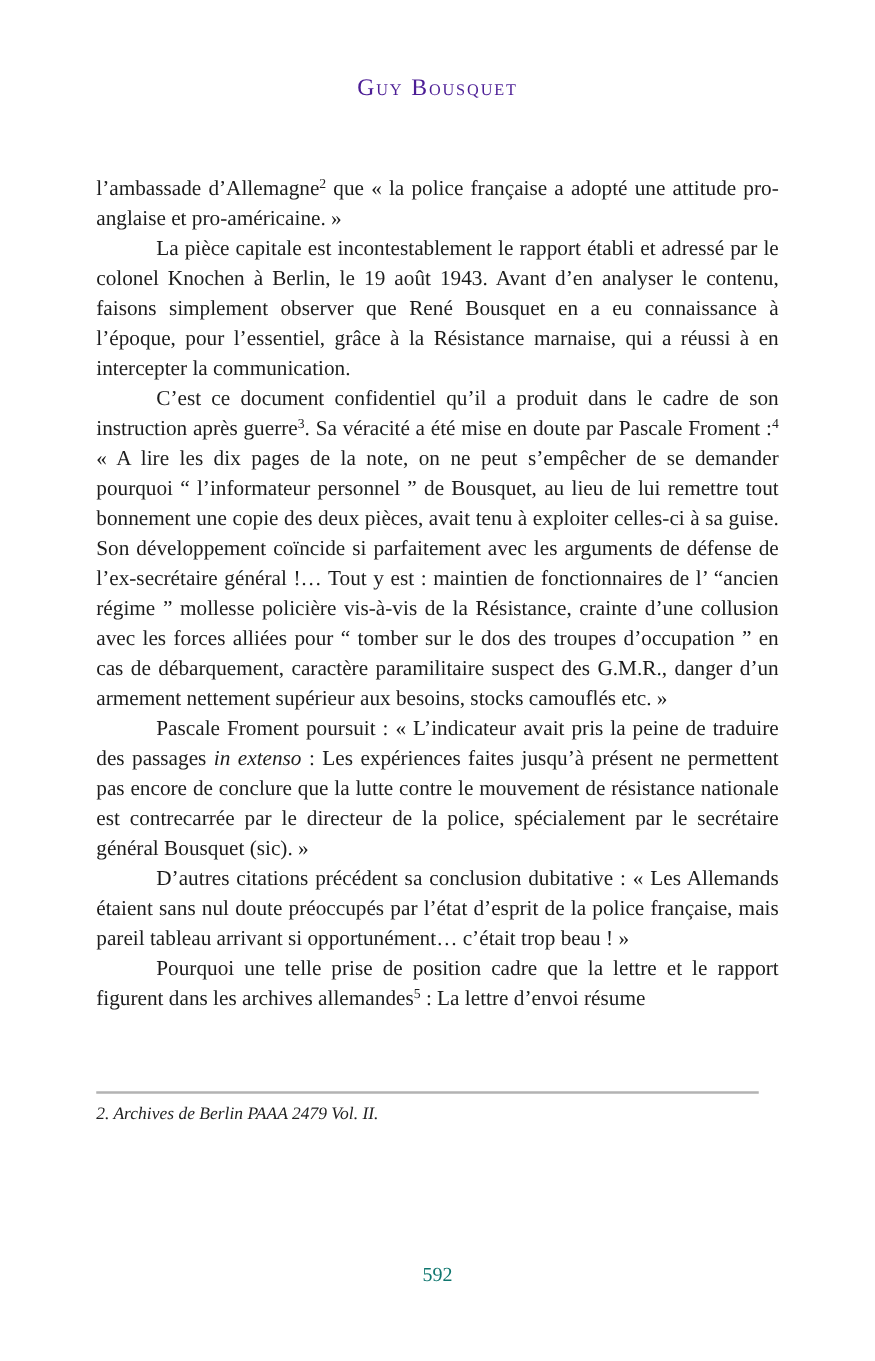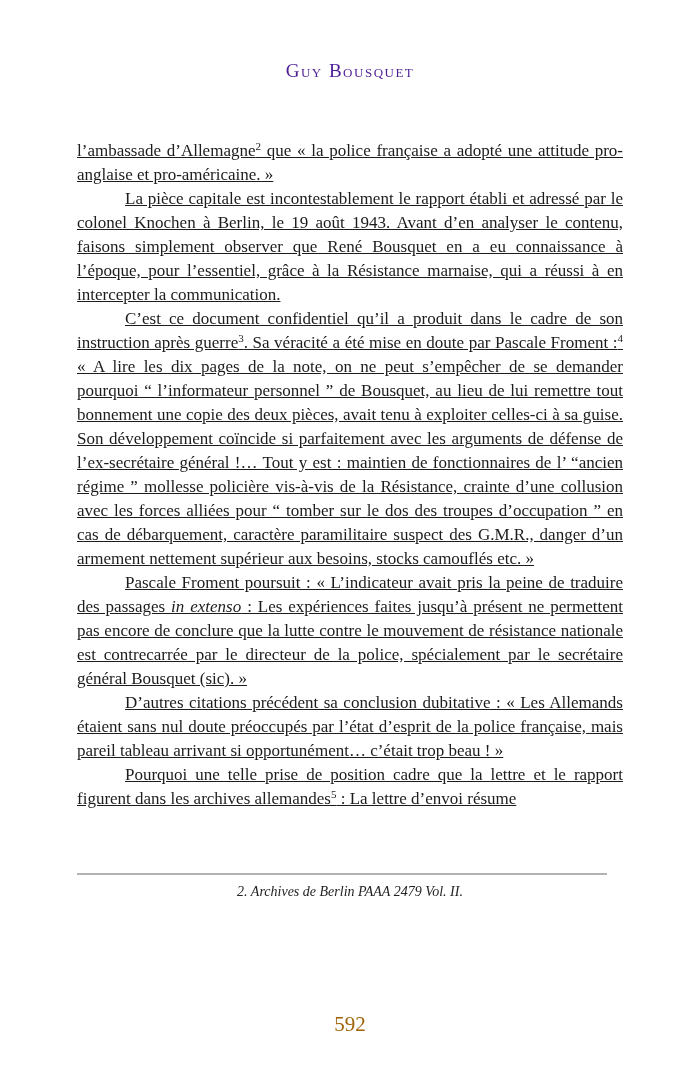--- a/index.html
+++ b/index.html
@@ -27,59 +27,57 @@
   .body-text {
     position: absolute;
     top: 139px;
     left: 77px;
     width: 546px;
     height: 728px;
     overflow: hidden;
     font-size: 17px;
     line-height: 24px;
     text-align: justify;
-    text-decoration: underline;
   }
   .para { margin: 0; text-indent: 48px; }
   .para.no-indent { text-indent: 0; }
   .para.gap-before { }
   .fnref {
     font-size: 11px;
     line-height: 0;
     position: relative;
     top: -6px;
     vertical-align: baseline;
   }
   .em { font-style: italic; }
   .footnotes {
     position: absolute;
     top: 873px;
     left: 77px;
     width: 546px;
     font-size: 14px;
     line-height: 20px;
     color: #222222;
-    text-align: center;
   }
   .fn-rule {
     width: 530px;
     height: 2px;
     background: #b3b3b3;
     margin: 0 0 7px 0;
   }
   .fn { margin: 0; font-style: italic; }
   .fn .rm { font-style: normal; }
   .page-number {
     position: absolute;
     top: 1012px;
     left: 0;
     width: 100%;
     text-align: center;
-    font-size: 21px;
-    color: #a16207;
+    font-size: 16px;
+    color: #0f766e;
   }
 </style>
 </head>
 <body>
 
 <div class="page">
 
   <div class="running-header">Guy Bousquet</div>
 
   <div class="body-text">

